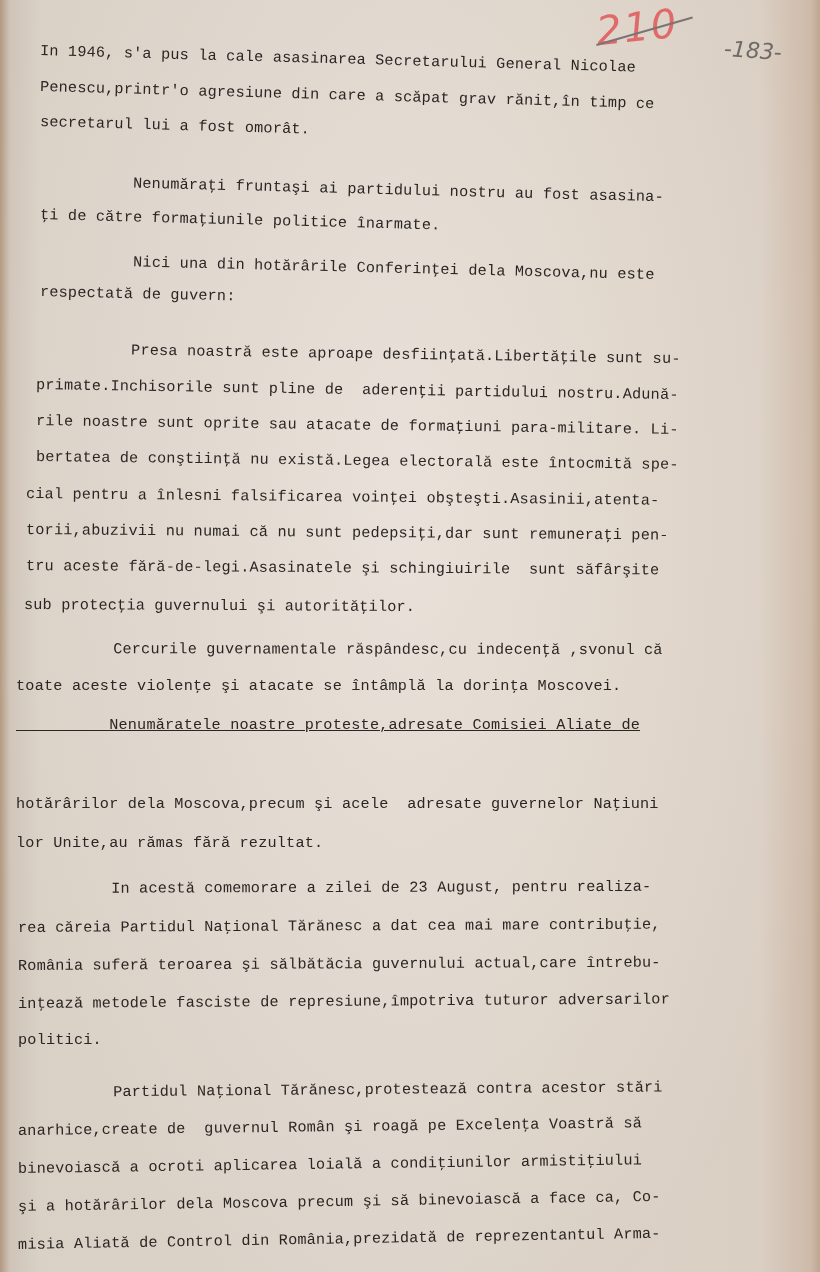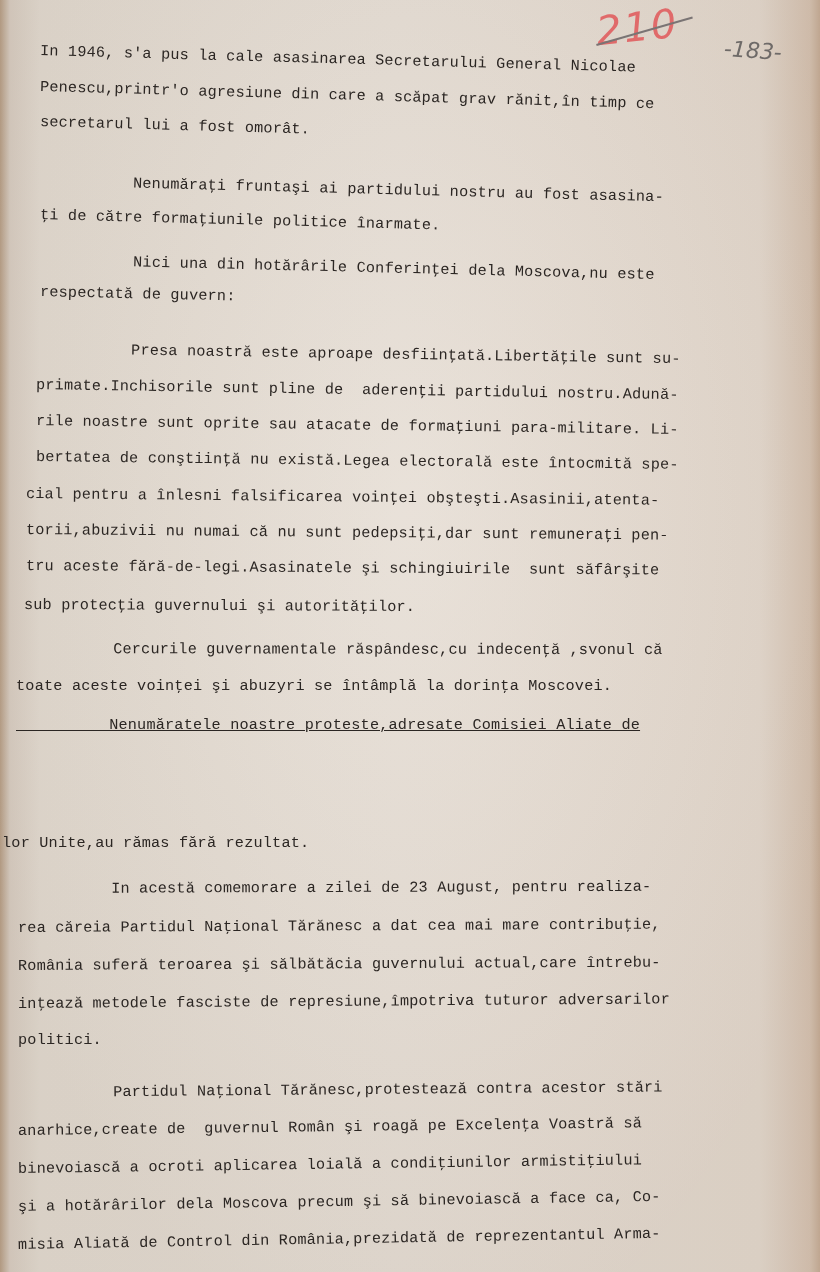--- a/index.html
+++ b/index.html
@@ -58,23 +58,24 @@
   <div class="line" style="left:38px;top:340px;transform:rotate(0.9deg);">          Presa noastră este aproape desfiinţată.Libertăţile sunt su-</div>
   <div class="line" style="left:36px;top:376px;transform:rotate(0.9deg);">primate.Inchisorile sunt pline de  aderenţii partidului nostru.Adună-</div>
   <div class="line" style="left:36px;top:412px;transform:rotate(0.8deg);">rile noastre sunt oprite sau atacate de formaţiuni para-militare. Li-</div>
   <div class="line" style="left:36px;top:448px;transform:rotate(0.7deg);">bertatea de conştiinţă nu există.Legea electorală este întocmită spe-</div>
   <div class="line" style="left:26px;top:485px;transform:rotate(0.6deg);">cial pentru a înlesni falsificarea voinţei obşteşti.Asasinii,atenta-</div>
   <div class="line" style="left:26px;top:521px;transform:rotate(0.5deg);">torii,abuzivii nu numai că nu sunt pedepsiţi,dar sunt remuneraţi pen-</div>
   <div class="line" style="left:26px;top:557px;transform:rotate(0.4deg);">tru aceste fără-de-legi.Asasinatele şi schingiuirile  sunt săfârşite</div>
   <div class="line" style="left:24px;top:596px;transform:rotate(0.3deg);">sub protecţia guvernului şi autorităţilor.</div>
 
   <div class="line" style="left:20px;top:640px;transform:rotate(0.1deg);">          Cercurile guvernamentale răspândesc,cu indecenţă ,svonul că</div>
-  <div class="line" style="left:16px;top:677px;">toate aceste voinţei şi abuzyri se întâmplă la dorinţa Moscovei.</div>
+  <div class="line" style="left:16px;top:677px;">toate aceste violenţe şi atacate se întâmplă la dorinţa Moscovei.</div>
   <div class="line" style="left:16px;top:716px;text-decoration:underline;">          Nenumăratele noastre proteste,adresate Comisiei Aliate de</div>
-  <div class="line" style="left:2px;top:834px;">lor Unite,au rămas fără rezultat.</div>
+  <div class="line" style="left:16px;top:795px;">hotărârilor dela Moscova,precum şi acele  adresate guvernelor Naţiuni</div>
+  <div class="line" style="left:16px;top:834px;">lor Unite,au rămas fără rezultat.</div>
 
   <div class="line" style="left:18px;top:880px;transform:rotate(-0.2deg);">          In acestă comemorare a zilei de 23 August, pentru realiza-</div>
   <div class="line" style="left:18px;top:919px;transform:rotate(-0.3deg);">rea căreia Partidul Naţional Tărănesc a dat cea mai mare contribuţie,</div>
   <div class="line" style="left:18px;top:957px;transform:rotate(-0.3deg);">România suferă teroarea şi sălbătăcia guvernului actual,care întrebu-</div>
   <div class="line" style="left:18px;top:995px;transform:rotate(-0.4deg);">inţează metodele fasciste de represiune,împotriva tuturor adversarilor</div>
   <div class="line" style="left:18px;top:1031px;">politici.</div>
 
   <div class="line" style="left:20px;top:1084px;transform:rotate(-0.5deg);">          Partidul Naţional Tărănesc,protestează contra acestor stări</div>
   <div class="line" style="left:18px;top:1122px;transform:rotate(-0.7deg);">anarhice,create de  guvernul Român şi roagă pe Excelenţa Voastră să</div>
   <div class="line" style="left:18px;top:1160px;transform:rotate(-0.8deg);">binevoiască a ocroti aplicarea loială a condiţiunilor armistiţiului</div>

